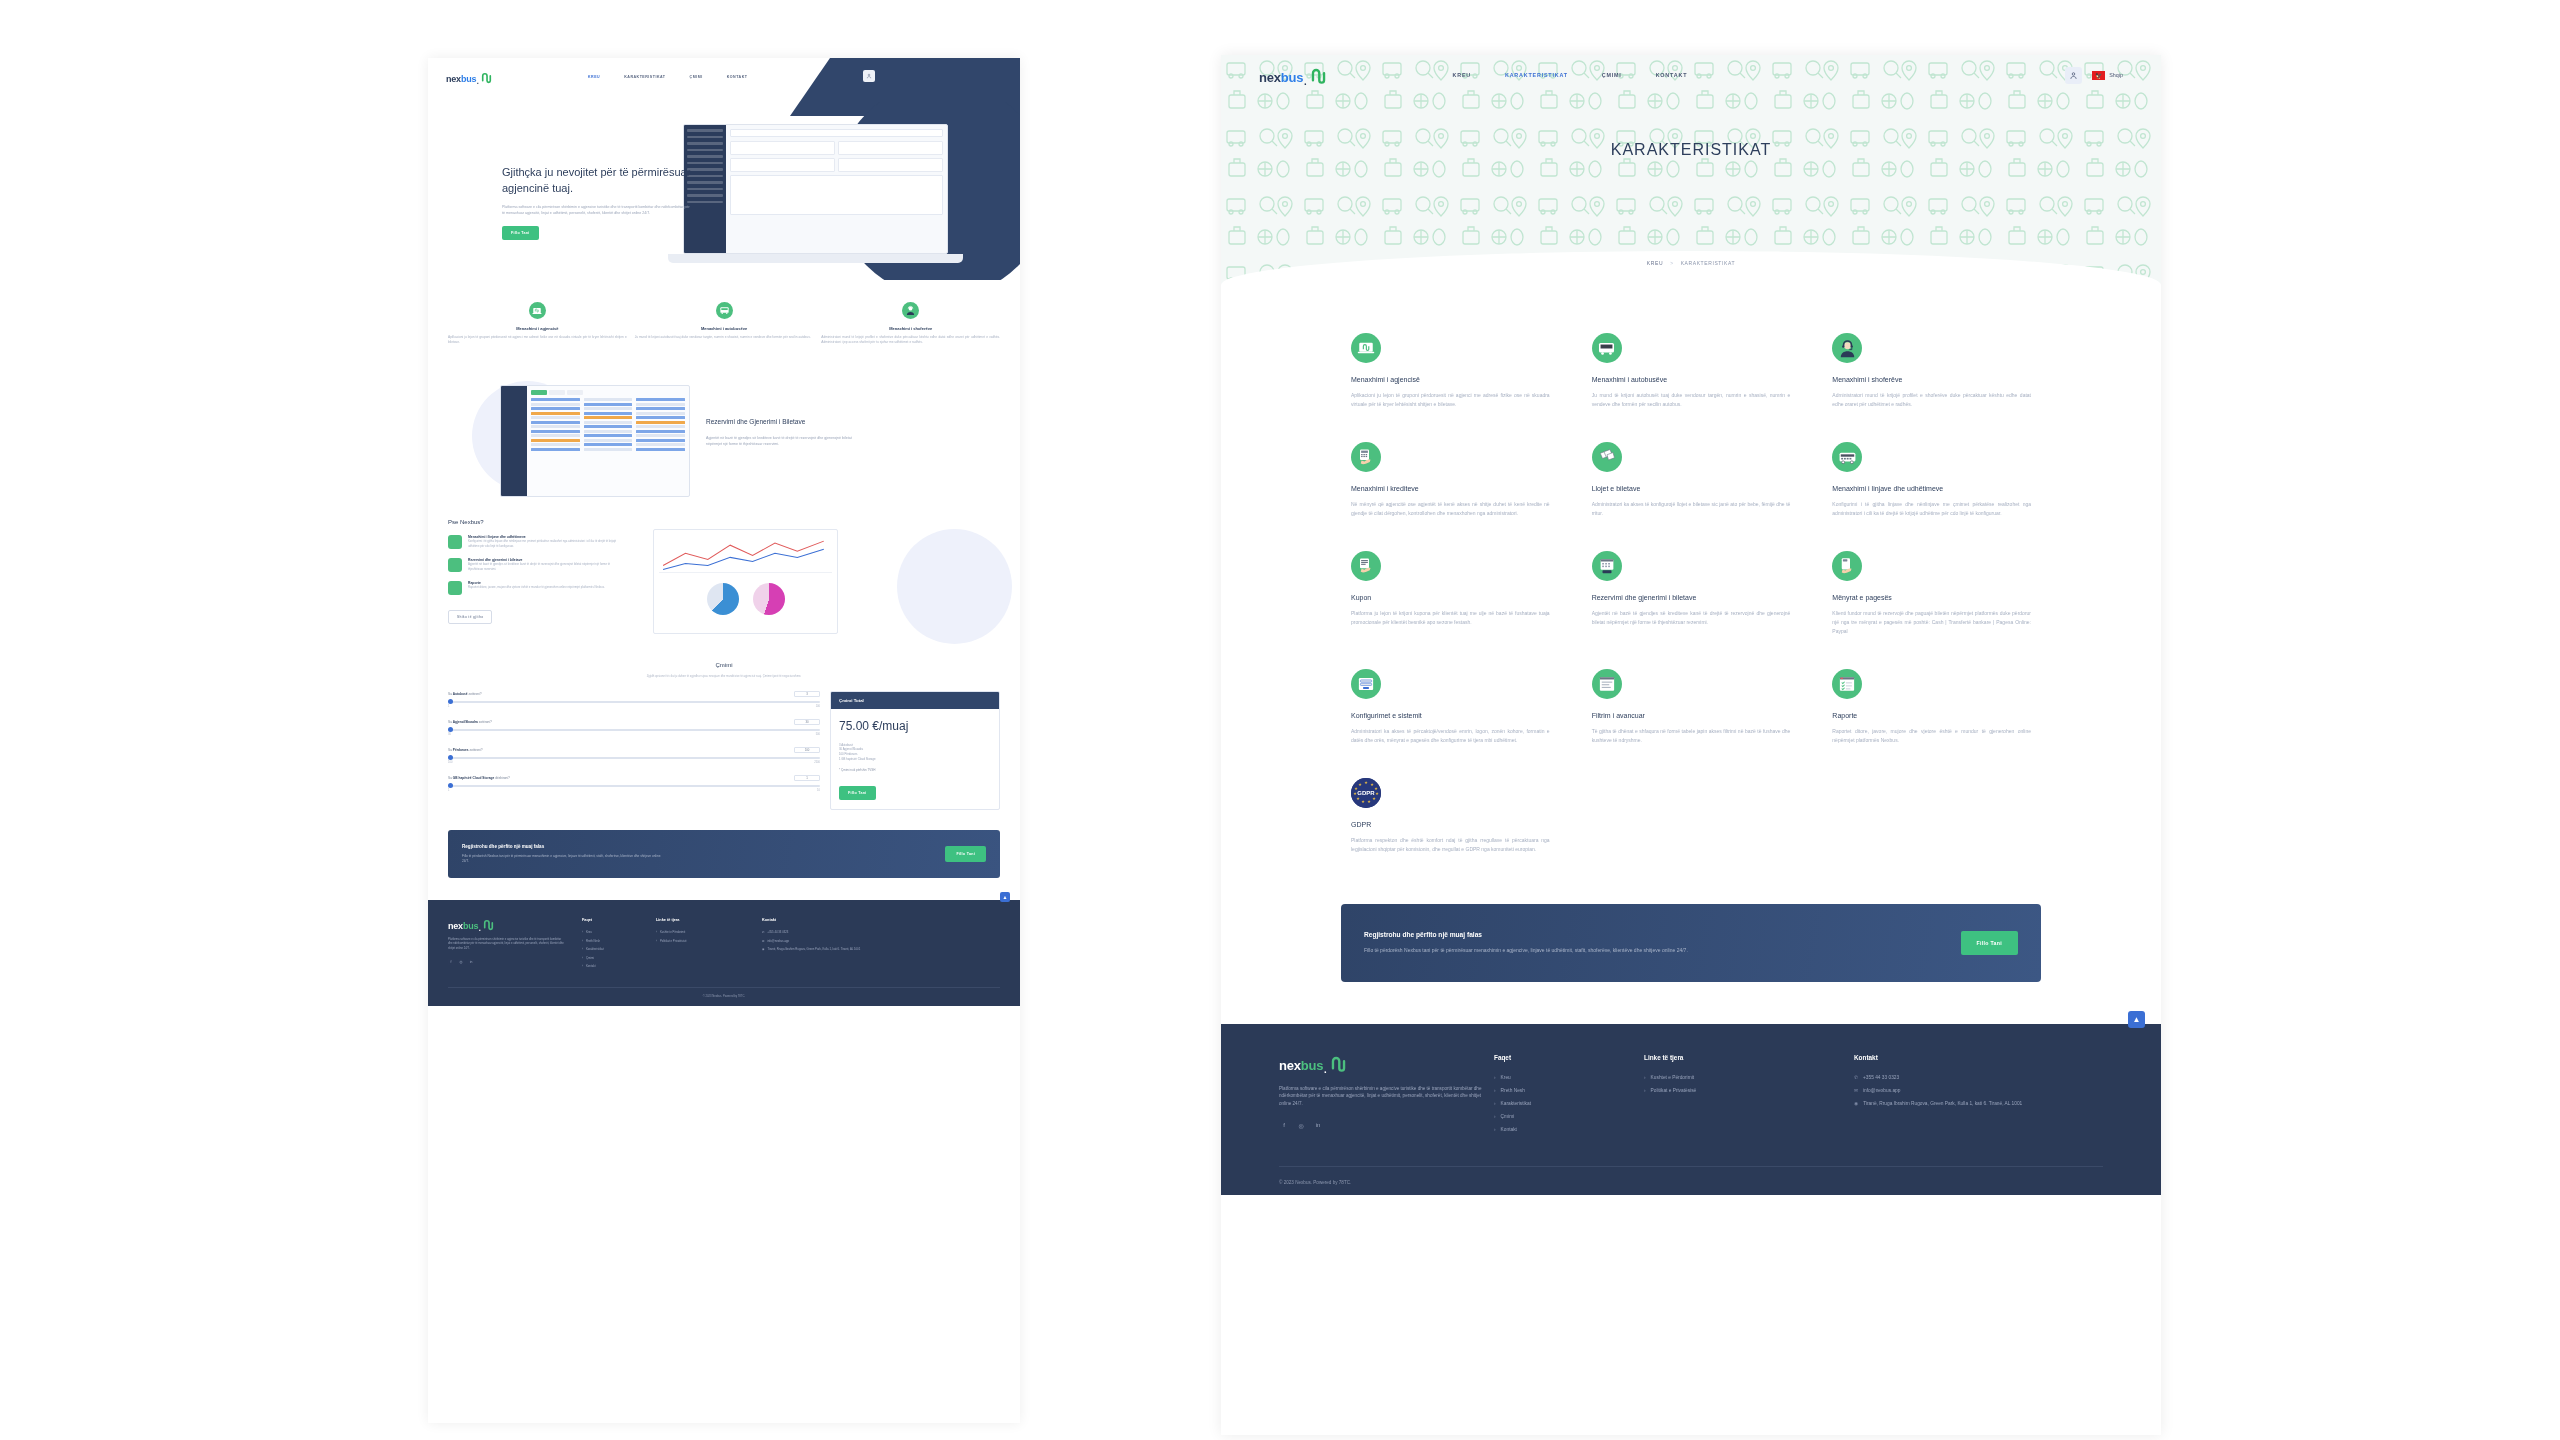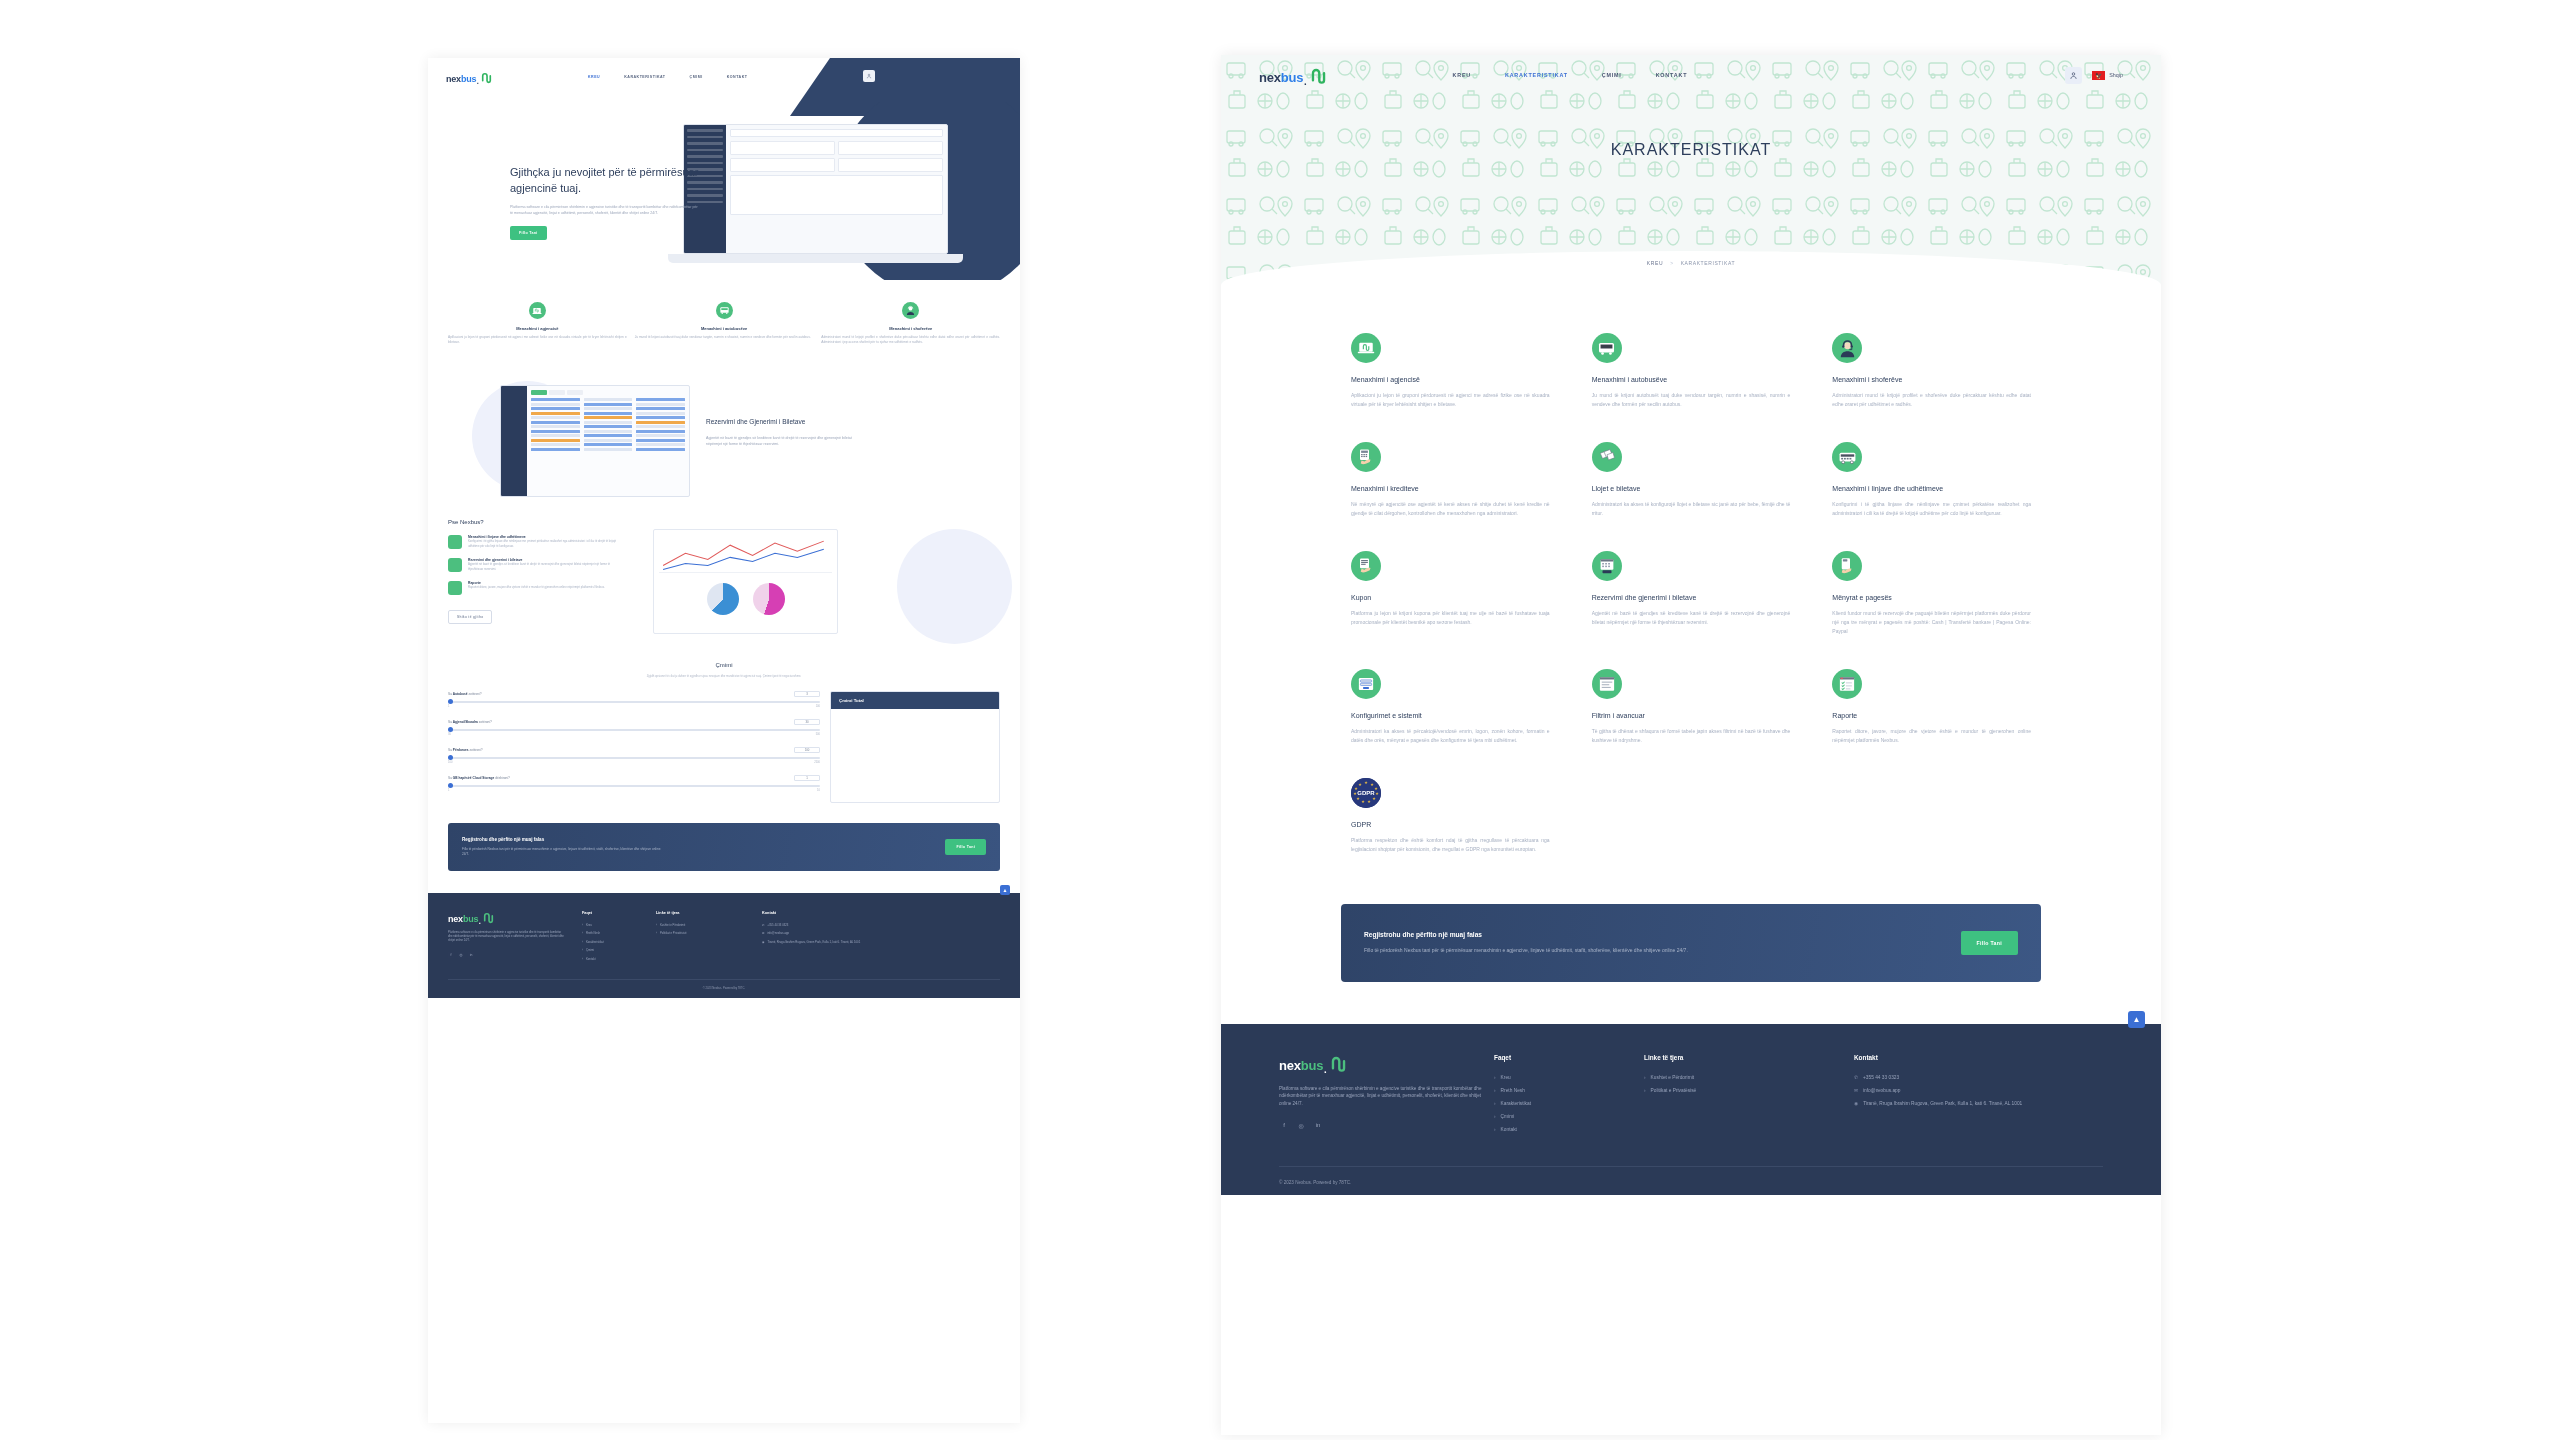--- a/index.html
+++ b/index.html
@@ -39,21 +39,21 @@
     position: absolute; right: 145px; top: 12px; width: 12px; height: 12px;
     background: #eef1f7; border-radius: 2px; display: flex; align-items: center; justify-content: center;
   }
 
   
   .lp-hero { position: relative; height: 178px; overflow: hidden; }
   .lp-hero-circle {
     position: absolute; right: -30px; top: -20px; width: 215px; height: 215px;
     background: #31466b; border-radius: 50%;
   }
-  .lp-hero-txt { position: absolute; left: 82px; top: 62px; width: 190px; }
+  .lp-hero-txt { position: absolute; left: 74px; top: 62px; width: 190px; }
   .lp-h1 { font-size: 11px; line-height: 16px; color: #2d3e5c; font-weight: 400; }
   .lp-p { font-size: 3.6px; line-height: 6px; color: #9aa4b8; margin-top: 8px; }
   .btn-green {
     background: #3ec181; color: #fff; border: none; border-radius: 2px;
     font-size: 3.6px; font-weight: bold; letter-spacing: 0.3px; cursor: pointer;
   }
   .lp-hero-btn { margin-top: 10px; padding: 5px 9px; }
 
   
   .dash-mock {
@@ -510,20 +510,31 @@
                 <div class="sl-knob"></div>
               </div>
           <div class="sl-minmax">
                 <span>1</span>
                 <span>10</span>
               </div>
         </div>
       </div>
       <div class="total-card">
         <div class="total-head">Çmimi Total</div>
+        <div class="total-body">
+          <div class="total-price">75.00 €/muaj</div>
+          <div class="total-list">
+            <div>3 Autobusë</div>
+            <div>30 Agjenci/Skuadra</div>
+            <div>100 Përdorues</div>
+            <div>1 GB hapësirë Cloud Storage</div>
+          </div>
+          <div class="total-note">* Çmimi nuk përfshin TVSH</div>
+          <button class="btn-green total-btn">Fillo Tani</button>
+        </div>
       </div>
     </div>
   </div>
 
   <div class="lp-cta">
     <div>
       <div class="cta-t">Regjistrohu dhe përfito një muaj falas</div>
       <div class="cta-d">Fillo të përdorësh Nexbus tani për të përmirësuar menaxhimin e agjencive, linjave të udhëtimit, stafit, shoferëve, klientëve dhe shitjeve online 24/7.</div>
     </div>
     <button class="btn-green cta-btn">Fillo Tani</button>

